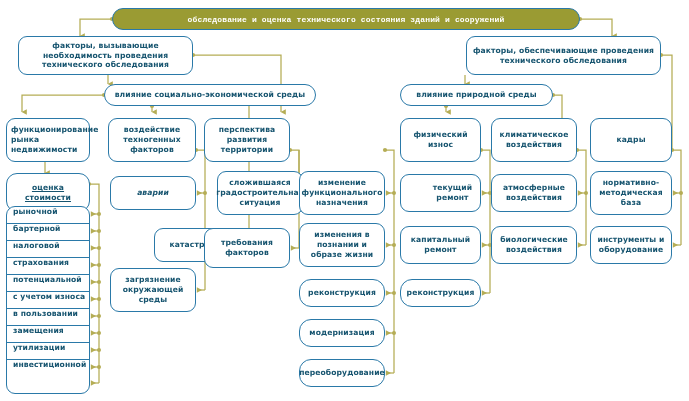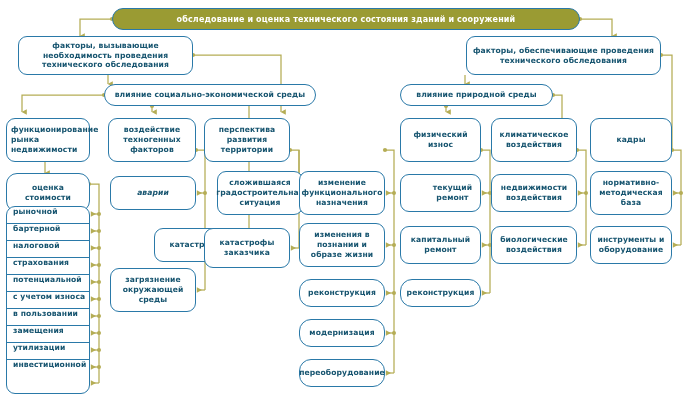--- a/index.html
+++ b/index.html
@@ -199,21 +199,21 @@
       <path d="M672,150 L681,150 L681,245"></path>
       <path d="M681,193 L673,193" marker-end="url(#ahL)"></path>
       <path d="M681,245 L673,245" marker-end="url(#ahL)"></path>
       <circle cx="681" cy="193" r="2.0" fill="#b5ad55" stroke="none"></circle>
 
       <path d="M249,150 L249,260"></path>
       <path d="M299,150 L299,180"></path>
     </g>
   </svg>
 
-  <div class="root" style="left:112px;top:8px;width:468px;height:22px;">
+  <div class="root" style="left:112px;top:8px;width:468px;height:22px;font-family:Liberation Mono, monospace;">
     <span>обследование и оценка технического состояния зданий и сооружений</span>
   </div>
 
   <div class="node" style="left:18px;top:36px;width:175px;height:39px;">
     <span>факторы, вызывающие необходимость проведения технического обследования</span>
   </div>
 
   <div class="node" style="left:466px;top:36px;width:195px;height:39px;">
     <span>факторы, обеспечивающие проведения технического обследования</span>
   </div>
@@ -244,21 +244,21 @@
   </div>
 
   <div class="node" style="left:491px;top:118px;width:86px;height:44px;">
     <span>климатическое воздействия</span>
   </div>
 
   <div class="node" style="left:590px;top:118px;width:82px;height:44px;">
     <span>кадры</span>
   </div>
 
-  <div class="node" style="left:6px;top:173px;width:84px;height:39px;border-radius:11px;">
+  <div class="node" style="left:6px;top:173px;width:84px;height:39px;border-radius:11px;text-decoration:underline;">
     <span>оценка стоимости</span>
   </div>
 
   <div class="stack" style="left:6px;top:206px;width:84px;height:188px;">
     <div class="row">
         <span>рыночной</span>
       </div>
     <div class="row">
         <span>бартерной</span>
       </div>
@@ -295,21 +295,21 @@
     <span>катастрофы</span>
   </div>
   <div class="node" style="left:110px;top:268px;width:86px;height:44px;">
     <span>загрязнение окружающей среды</span>
   </div>
 
   <div class="node" style="left:217px;top:171px;width:86px;height:44px;">
     <span>сложившаяся градостроительная ситуация</span>
   </div>
   <div class="node" style="left:204px;top:228px;width:86px;height:40px;">
-    <span>катастрофы заказчика</span>
+    <span>требования факторов</span>
   </div>
 
   <div class="node" style="left:299px;top:171px;width:86px;height:44px;">
     <span>изменение функционального назначения</span>
   </div>
   <div class="node" style="left:299px;top:223px;width:86px;height:44px;">
     <span>изменения в познании и образе жизни</span>
   </div>
   <div class="node" style="left:299px;top:279px;width:86px;height:28px;border-radius:12px;">
     <span>реконструкция</span>
@@ -325,21 +325,21 @@
     <span>текущий ремонт</span>
   </div>
   <div class="node" style="left:400px;top:226px;width:81px;height:38px;">
     <span>капитальный ремонт</span>
   </div>
   <div class="node" style="left:400px;top:279px;width:81px;height:28px;border-radius:12px;">
     <span>реконструкция</span>
   </div>
 
   <div class="node" style="left:491px;top:174px;width:86px;height:38px;">
-    <span>недвижимости воздействия</span>
+    <span>атмосферные воздействия</span>
   </div>
   <div class="node" style="left:491px;top:226px;width:86px;height:38px;">
     <span>биологические воздействия</span>
   </div>
 
   <div class="node" style="left:590px;top:171px;width:82px;height:44px;">
     <span>нормативно-методическая база</span>
   </div>
   <div class="node" style="left:590px;top:226px;width:82px;height:38px;">
     <span>инструменты и оборудование</span>

